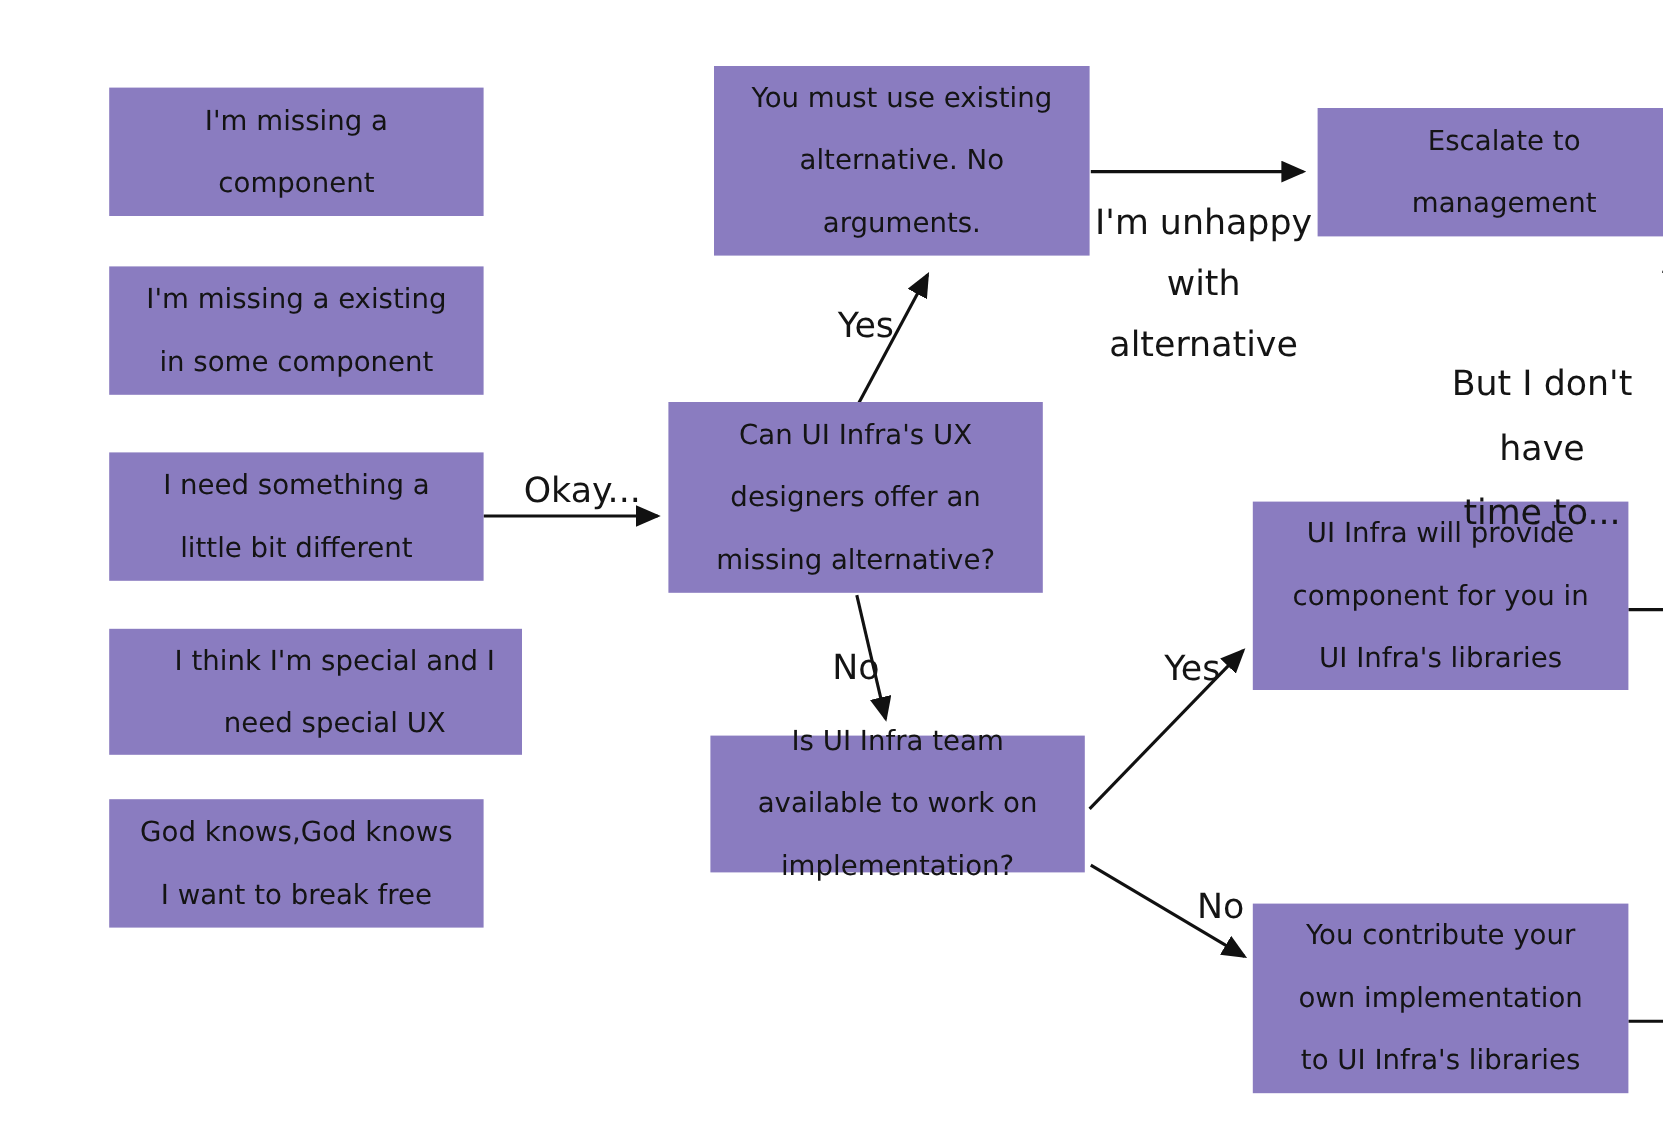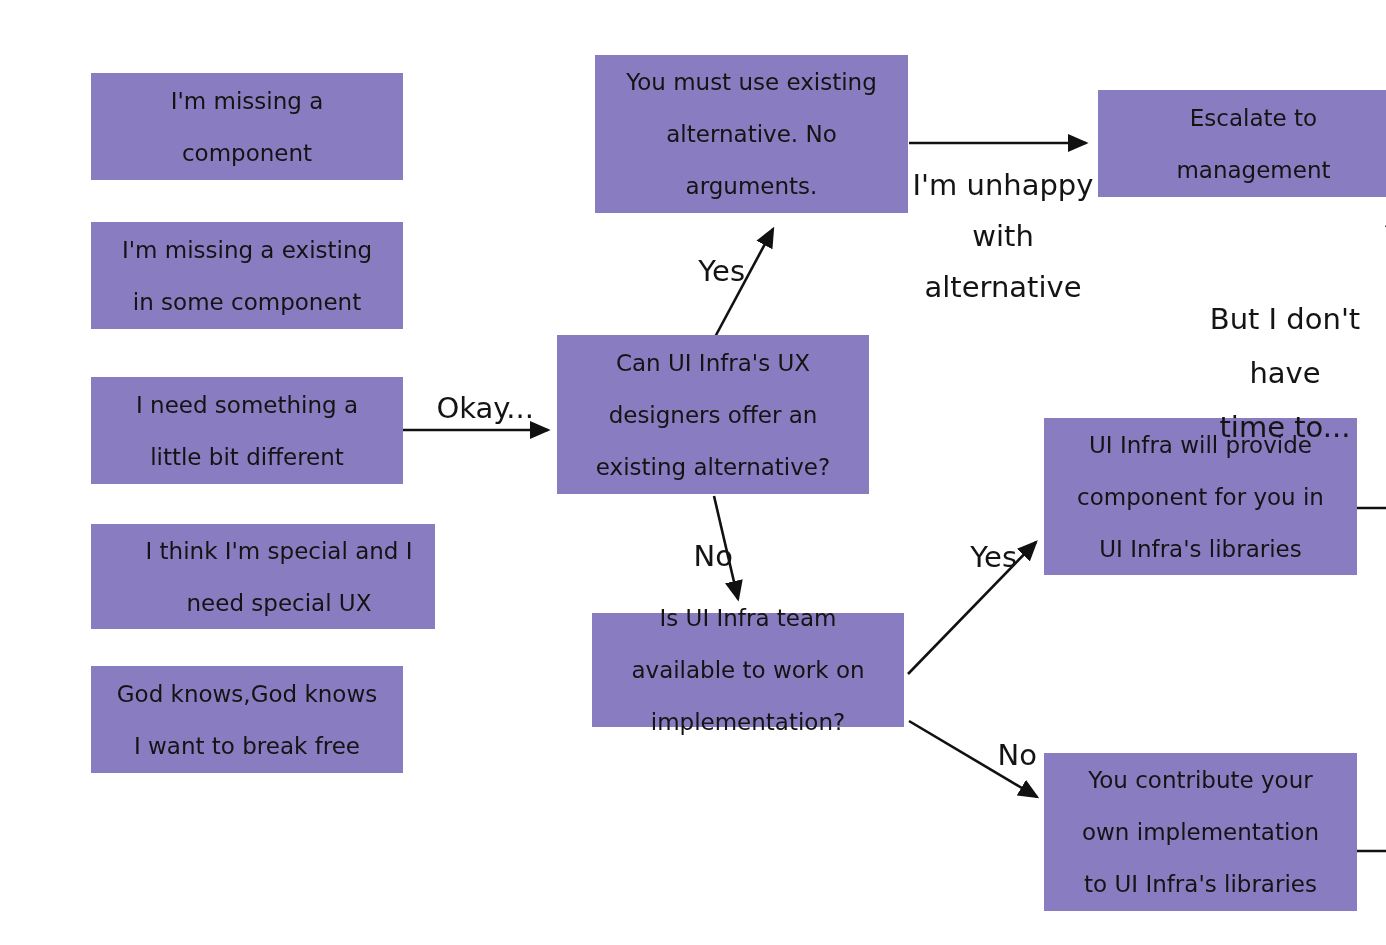--- a/index.html
+++ b/index.html
@@ -84,21 +84,21 @@
 little bit different</div>
 
   <div class="node" style="left:43px; top:524px; width:312px; height:105px;padding-left:32px;">I think I'm special and I
 need special UX</div>
 
   <div class="node" style="left:43px; top:666px; width:312px; height:107px;">God knows,God knows
 I want to break free</div>
 
   <div class="node" style="left:509px; top:335px; width:312px; height:159px;">Can UI Infra's UX
 designers offer an
-existing alternative?</div>
+missing alternative?</div>
 
   <div class="node" style="left:547px; top:55px; width:313px; height:158px;">You must use existing
 alternative. No
 arguments.</div>
 
   <div class="node" style="left:1050px; top:90px; width:311px; height:107px;">Escalate to
 management</div>
 
   <div class="node" style="left:544px; top:613px; width:312px; height:114px;">Is UI Infra team
 available to work on

